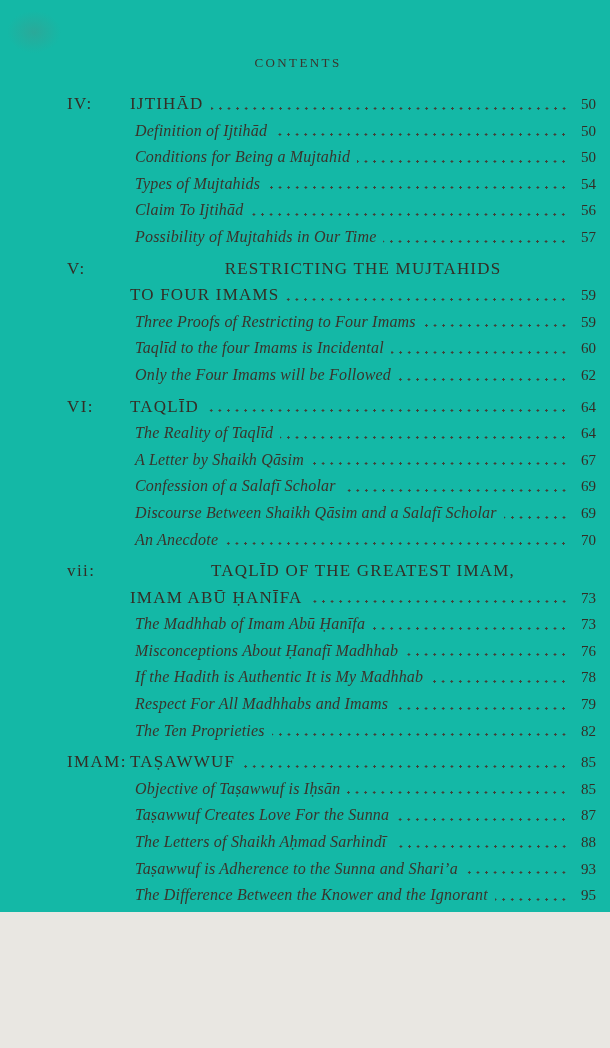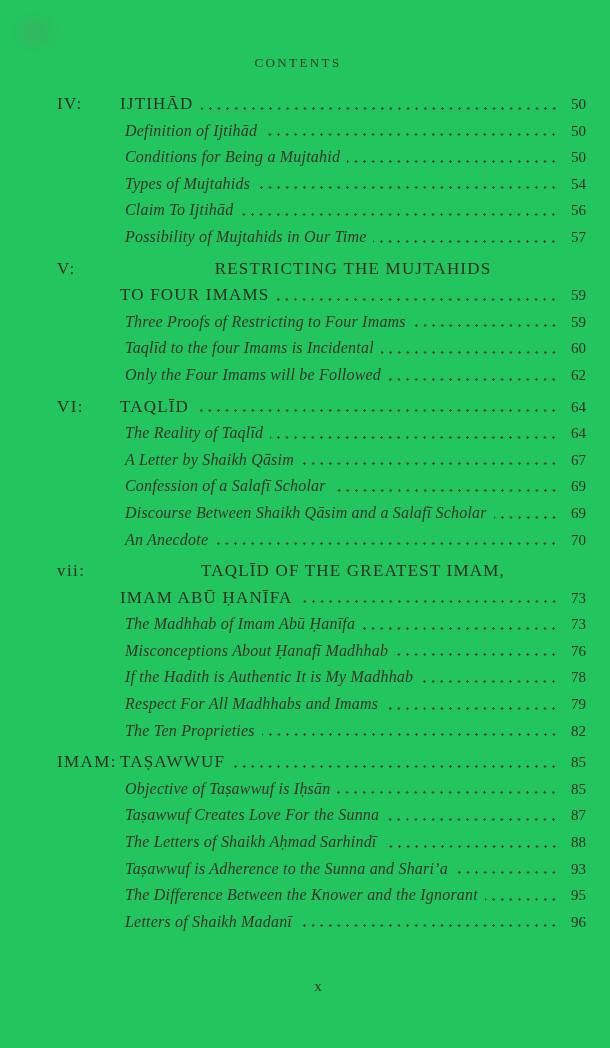--- a/index.html
+++ b/index.html
@@ -3,40 +3,40 @@
 <meta charset="utf-8">
 <style>
   html,body{margin:0;padding:0;}
   body{
     width:610px;height:1048px;
     background:#e9e7e2;
     font-family:"Liberation Serif","DejaVu Serif",serif;
   }
   .page{
     position:relative;
-    width:610px;height:1048px;
-    background:#22c55e;
+    width:610px;height:912px;
+    background:#14b8a6;
     color:#363028;
     overflow:hidden;
   }
   .smudge{
     position:absolute;left:6px;top:10px;width:56px;height:44px;
     background:radial-gradient(ellipse at center,rgba(122,116,108,0.22),rgba(122,116,108,0) 68%);
     pointer-events:none;
   }
   .running-header{
     position:absolute;top:55px;left:0;right:14px;
     text-align:center;
     font-size:13px;
     letter-spacing:2.4px;
     color:#3b352d;
   }
   .toc{
     position:absolute;
-    top:91px;left:57px;
+    top:91px;left:67px;
     width:529px;
   }
   .section{display:flex;align-items:flex-start;}
   .section + .section{margin-top:5px;}
   .numeral{
     flex:0 0 63px;
     font-size:17px;
     letter-spacing:1.4px;
     line-height:26.6px;
     color:#342e26;

